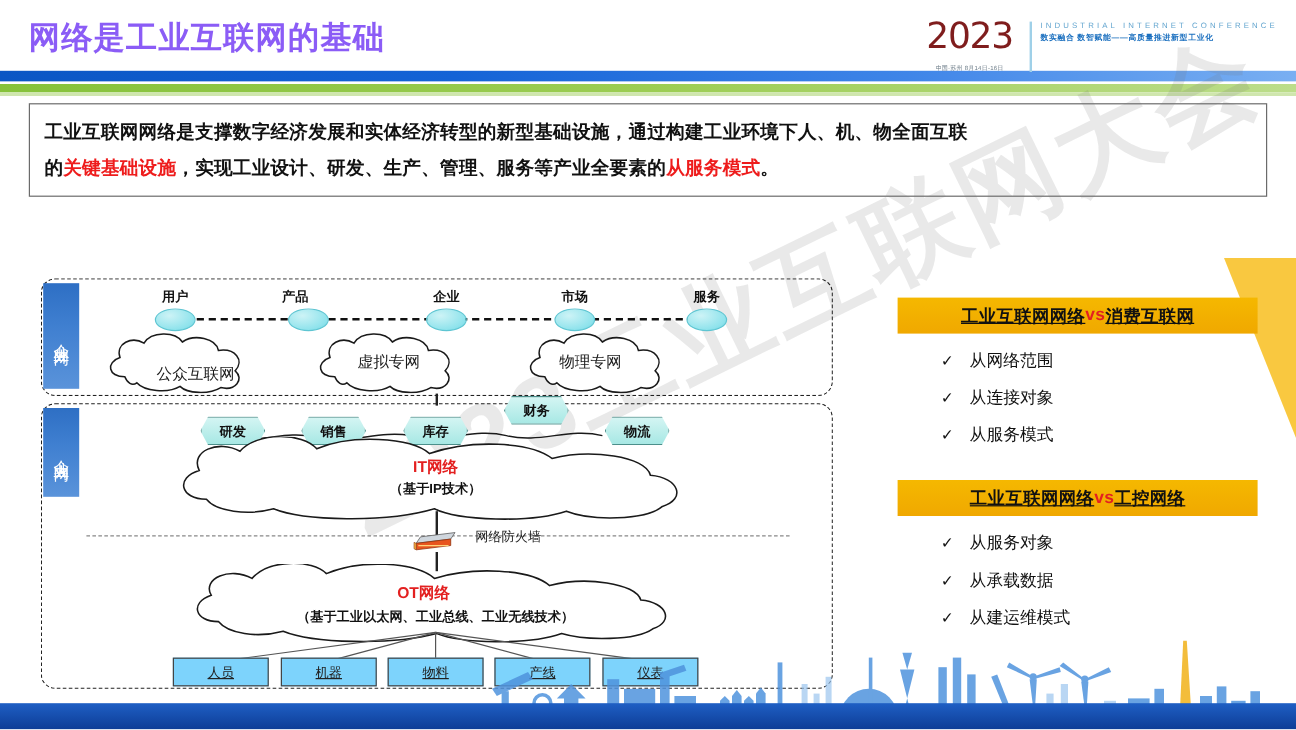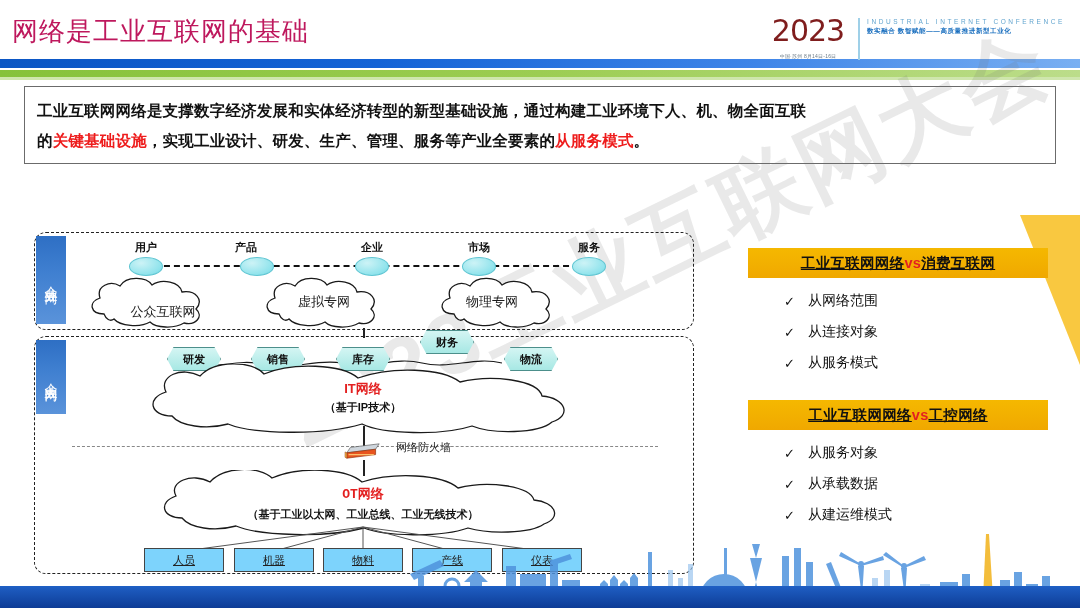--- a/index.html
+++ b/index.html
@@ -5,22 +5,22 @@
   html,body{margin:0;padding:0;}
   body{
     width:1080px;height:608px;overflow:hidden;position:relative;
     background:#ffffff;
     font-family:"Liberation Sans","DejaVu Sans",sans-serif;
   }
   .slide{position:absolute;inset:0;}
 
   
   .slide-title{
-    position:absolute;left:12px;top:14px;
-    font-size:26px;font-weight:400;color:#be185d;
+    position:absolute;left:24px;top:14px;
+    font-size:26px;font-weight:700;color:#8b5cf6;
     letter-spacing:1px;
     text-shadow:0 1px 0 rgba(255,255,255,.6);
   }
   .bar-blue{
     position:absolute;left:0;top:59px;width:1080px;height:9px;
     background:linear-gradient(to right,#0b56c4 0%,#1463d6 35%,#3f85e8 70%,#79aff2 100%);
   }
   .bar-white{
     position:absolute;left:0;top:68px;width:1080px;height:2px;background:#ffffff;
   }
@@ -299,21 +299,21 @@
 
     <div style="position:absolute;left:339px;top:232px;width:1.6px;height:16px;background:#222;"></div>
 
     <svg class="cloud" style="left:130px;top:242px;" width="425" height="68">
       <path d="M28,48 C8,48 4,32 22,26 C14,12 38,2 56,12 C70,-4 106,-4 118,8
                C146,-4 192,-2 208,12 C240,2 288,4 304,18 C334,10 376,16 380,30
                C402,32 408,48 390,54 C376,64 334,64 314,58 C286,68 230,66 210,58
                C172,68 106,66 82,56 C60,62 36,58 28,48 Z" fill="#ffffff" stroke="#1a1a1a" stroke-width="1.3"></path>
     </svg>
 
-    <div class="cloud-text red" style="left:339px;top:266px;font-family:Liberation Mono, monospace;">OT网络</div>
+    <div class="cloud-text red" style="left:329px;top:266px;">OT网络</div>
     <div class="cloud-text small" style="left:339px;top:286px;">（基于工业以太网、工业总线、工业无线技术）</div>
 
     <svg style="position:absolute;left:100px;top:297px;" width="520" height="28">
       <g stroke="#555" stroke-width="1" fill="none">
         <line x1="239" y1="2" x2="60" y2="26"></line>
         <line x1="239" y1="2" x2="150" y2="26"></line>
         <line x1="239" y1="2" x2="239" y2="26"></line>
         <line x1="239" y1="2" x2="328" y2="26"></line>
         <line x1="239" y1="2" x2="418" y2="26"></line>
       </g>

